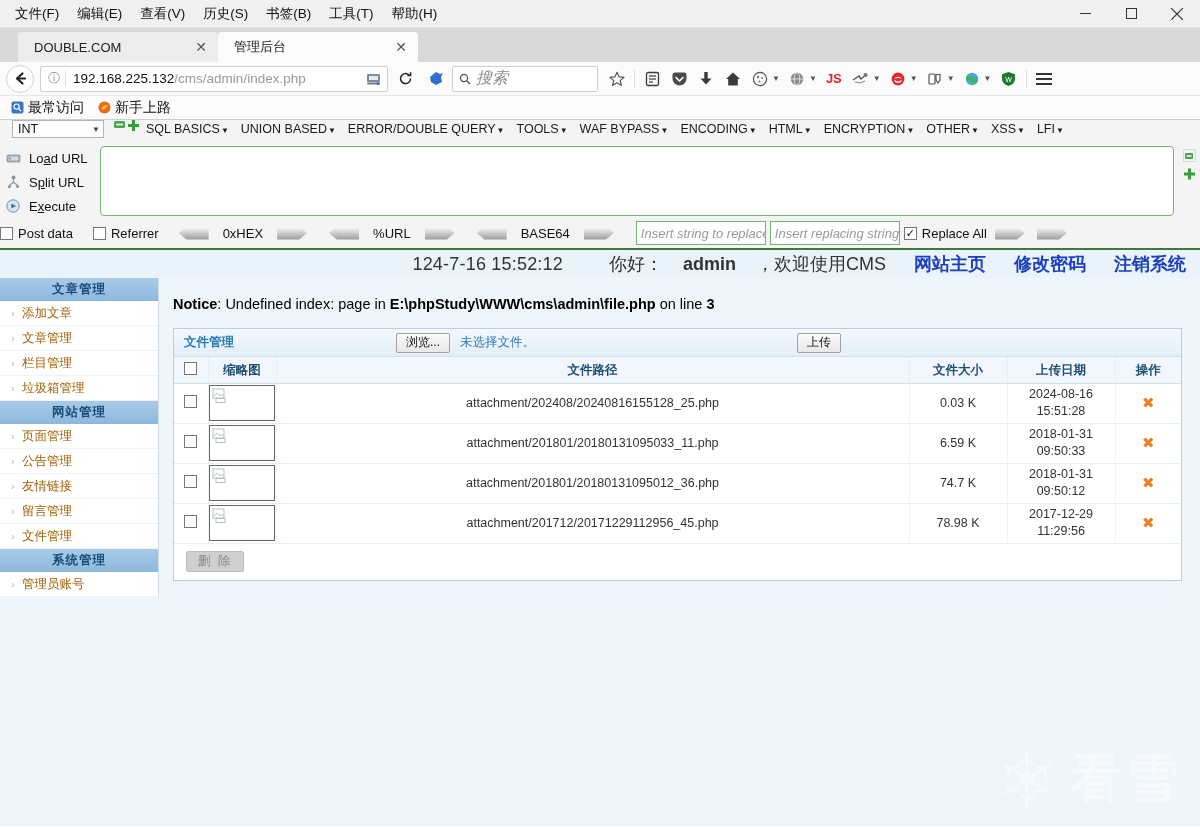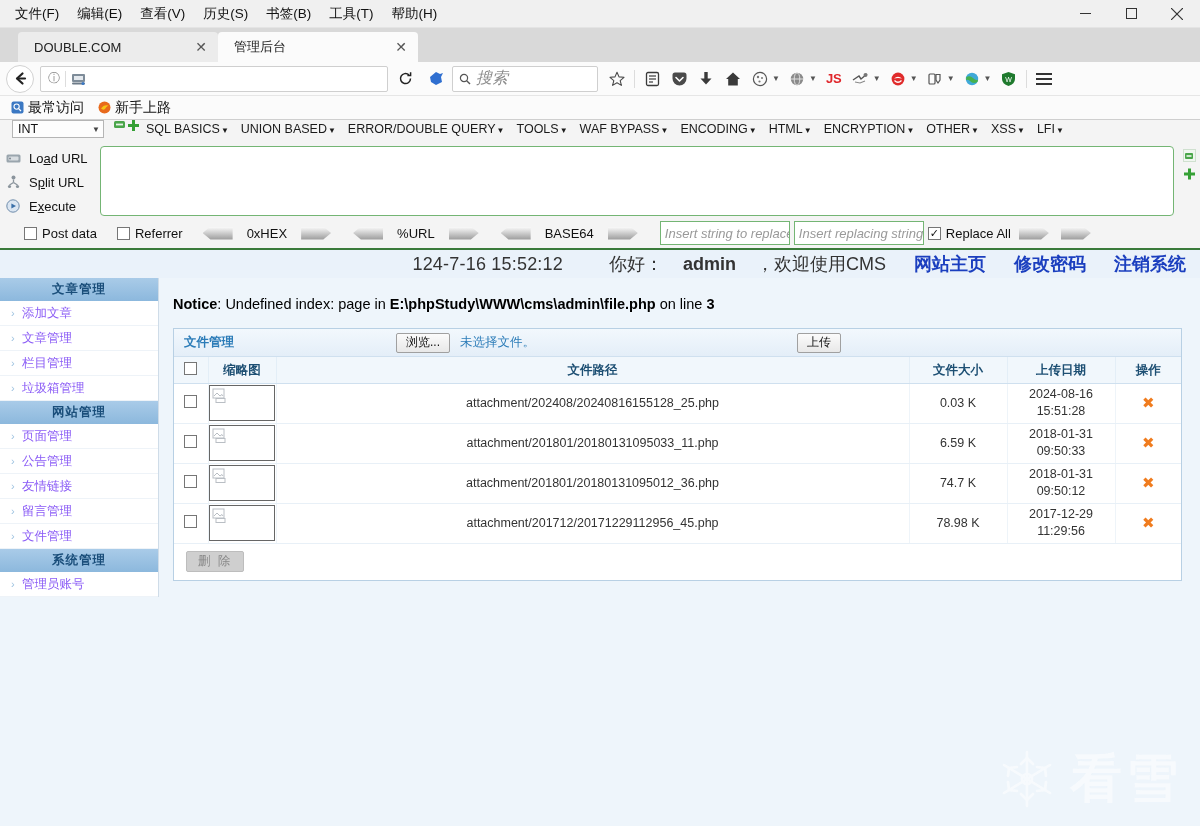--- a/index.html
+++ b/index.html
@@ -119,21 +119,21 @@
   .hb-textarea {
     flex: 1; height: 70px; border: 1px solid #74b574; border-radius: 4px; background: #fff;
     margin-right: 4px;
   }
   .hb-rightcol { width: 22px; display: flex; flex-direction: column; align-items: center; gap: 5px; padding-top: 3px; }
   .hb-sq {
     width: 13px; height: 13px; border: 1px solid #cfe0cf; background: #f0f6f0;
     display: flex; align-items: center; justify-content: center;
   }
   .hb-row3 {
-    height: 30px; display: flex; align-items: center; gap: 0; margin-left: 24px;
+    height: 30px; display: flex; align-items: center; gap: 0;
   }
   .cb {
     width: 13px; height: 13px; border: 1px solid #767676; background: #fff;
     display: inline-flex; align-items: center; justify-content: center; flex: 0 0 auto;
   }
   .cb.checked::after { content: "✓"; font-size: 11px; color: #111; line-height: 1; }
   .hb-cb-lbl { display: flex; align-items: center; gap: 5px; font-size: 13px; color: #111; margin-right: 20px; }
   .arrow-grp { display: flex; align-items: center; gap: 0; margin-right: 22px; }
   .arr-l, .arr-r {
     width: 30px; height: 13px; background: linear-gradient(#fafafa,#9a9a9a);
@@ -158,21 +158,21 @@
   .page-top a { color: #1b3fbf; text-decoration: none; font-weight: bold; margin-left: 12px; }
 
   .body-wrap { display: flex; }
   .sidebar { width: 159px; background: #ffffff; flex: 0 0 159px; border-right: 1px solid #cfdce8; }
   .side-head {
     height: 23px; background: linear-gradient(#a9cbe8, #8cb8dd);
     color: #1a4e7a; font-size: 12.5px; font-weight: bold; text-align: center;
     line-height: 23px; letter-spacing: 1px;
   }
   .side-item {
-    height: 25px; line-height: 25px; font-size: 12.5px; color: #8b5cf6;
+    height: 25px; line-height: 25px; font-size: 12.5px; color: #a16207;
     padding-left: 22px; position: relative; border-bottom: 1px solid #eef3f8; background: #fff;
   }
   .side-item::before {
     content: "›"; position: absolute; left: 11px; top: 0; color: #9ec3e0; font-size: 11px;
   }
 
   .content { flex: 1; padding: 14px 18px 0 14px; position: relative; }
   .notice {
     font-size: 14.5px; color: #000; line-height: 1.4; padding: 2px 0 14px 0;
   }
@@ -281,20 +281,21 @@
 <div class="navbar">
   <div class="nav-back">
     <svg width="15" height="15" viewBox="0 0 15 15">
         <path d="M9.5 2.5 L4 7.5 L9.5 12.5" fill="none" stroke="#222" stroke-width="2.2" stroke-linecap="round" stroke-linejoin="round"></path>
         <line x1="4.5" y1="7.5" x2="12" y2="7.5" stroke="#222" stroke-width="2.2" stroke-linecap="round"></line>
       </svg>
   </div>
   <div class="urlbox">
     <span class="url-info">ⓘ</span>
     <span class="url-sep"></span>
+    <span class="url-text"><b>192.168.225.132</b><span>/cms/admin/index.php</span></span>
     <span class="url-icon-btn">
       <svg width="15" height="14" viewBox="0 0 15 14">
           <rect x="1" y="2" width="13" height="8" rx="1" fill="#7e8c99"></rect>
           <rect x="3" y="4" width="9" height="4" fill="#e4e9ee"></rect>
           <rect x="1" y="10.5" width="13" height="2" rx="1" fill="#6d7b88"></rect>
           <circle cx="12" cy="11.5" r="1.6" fill="#3b78c3"></circle>
         </svg>
     </span>
   </div>
   <div class="reload-btn">

